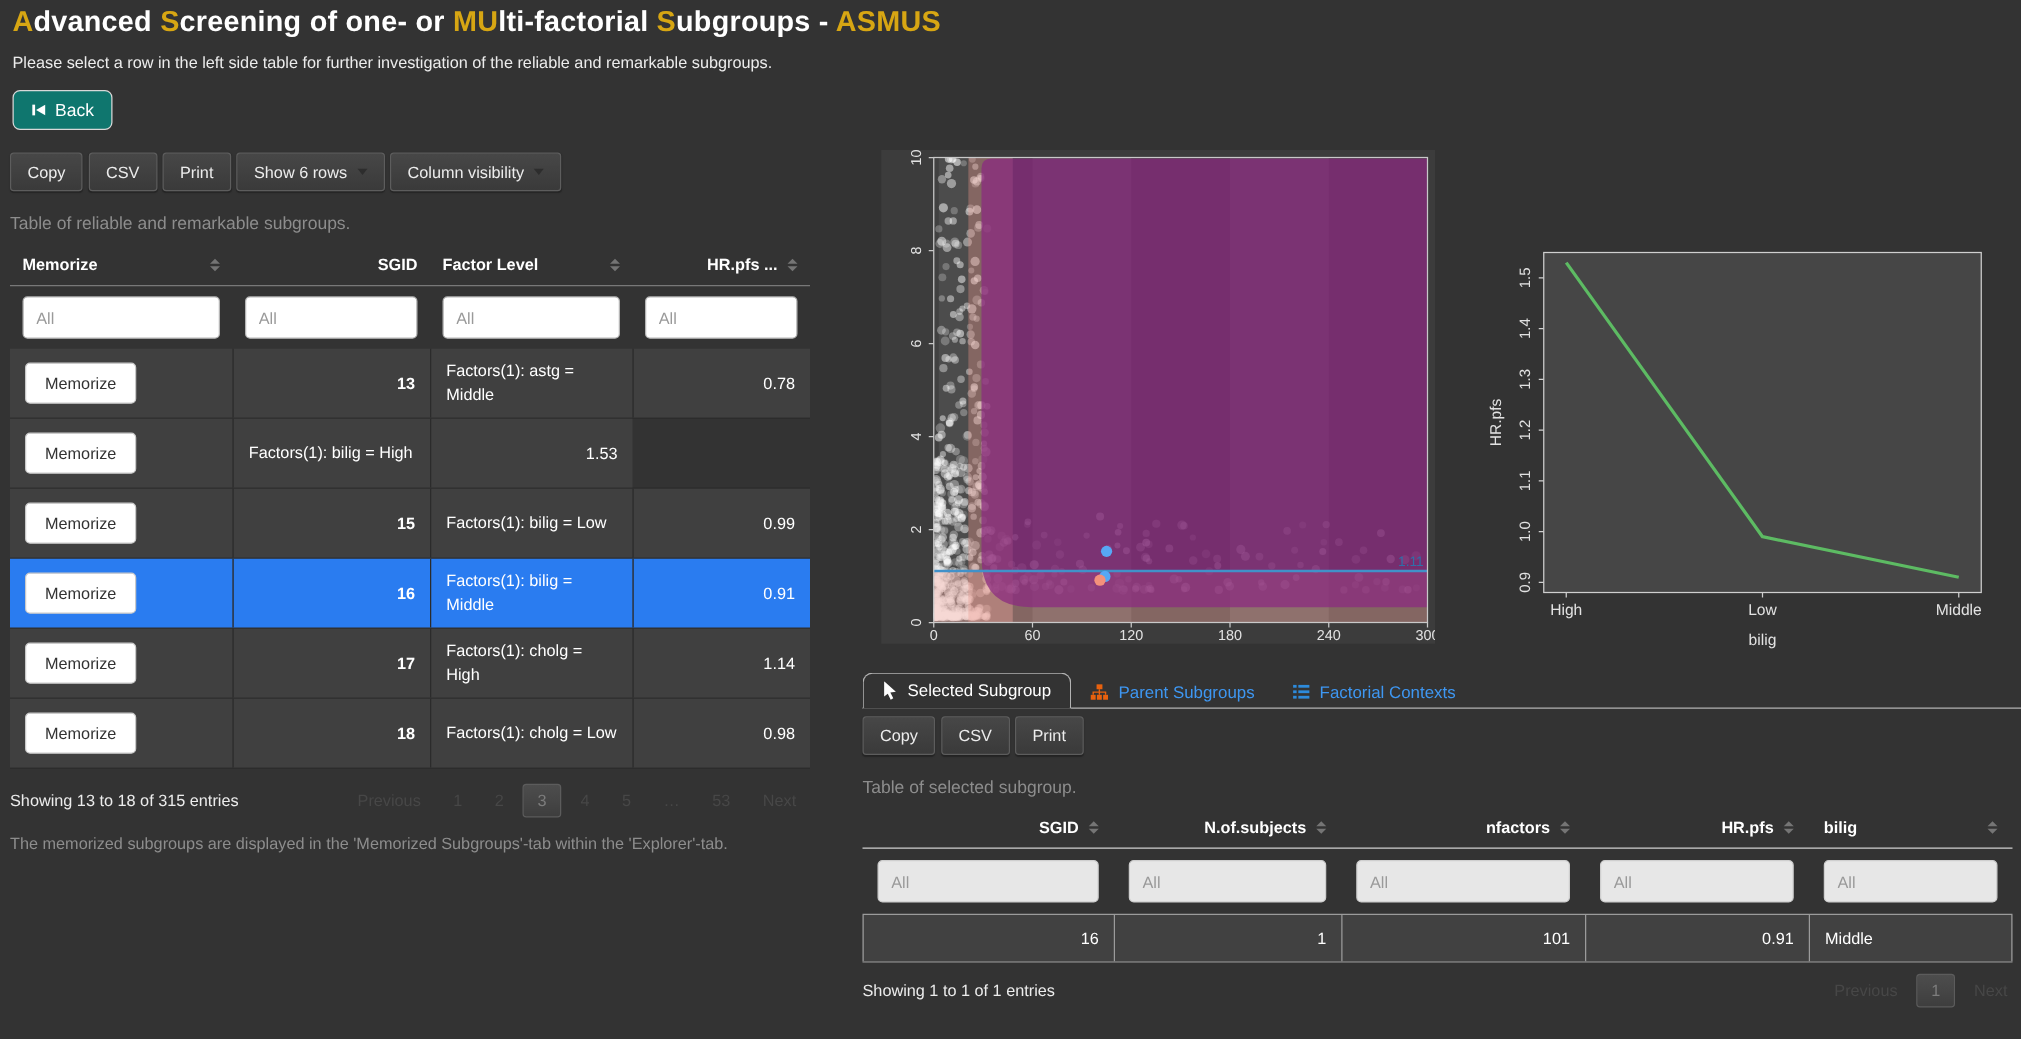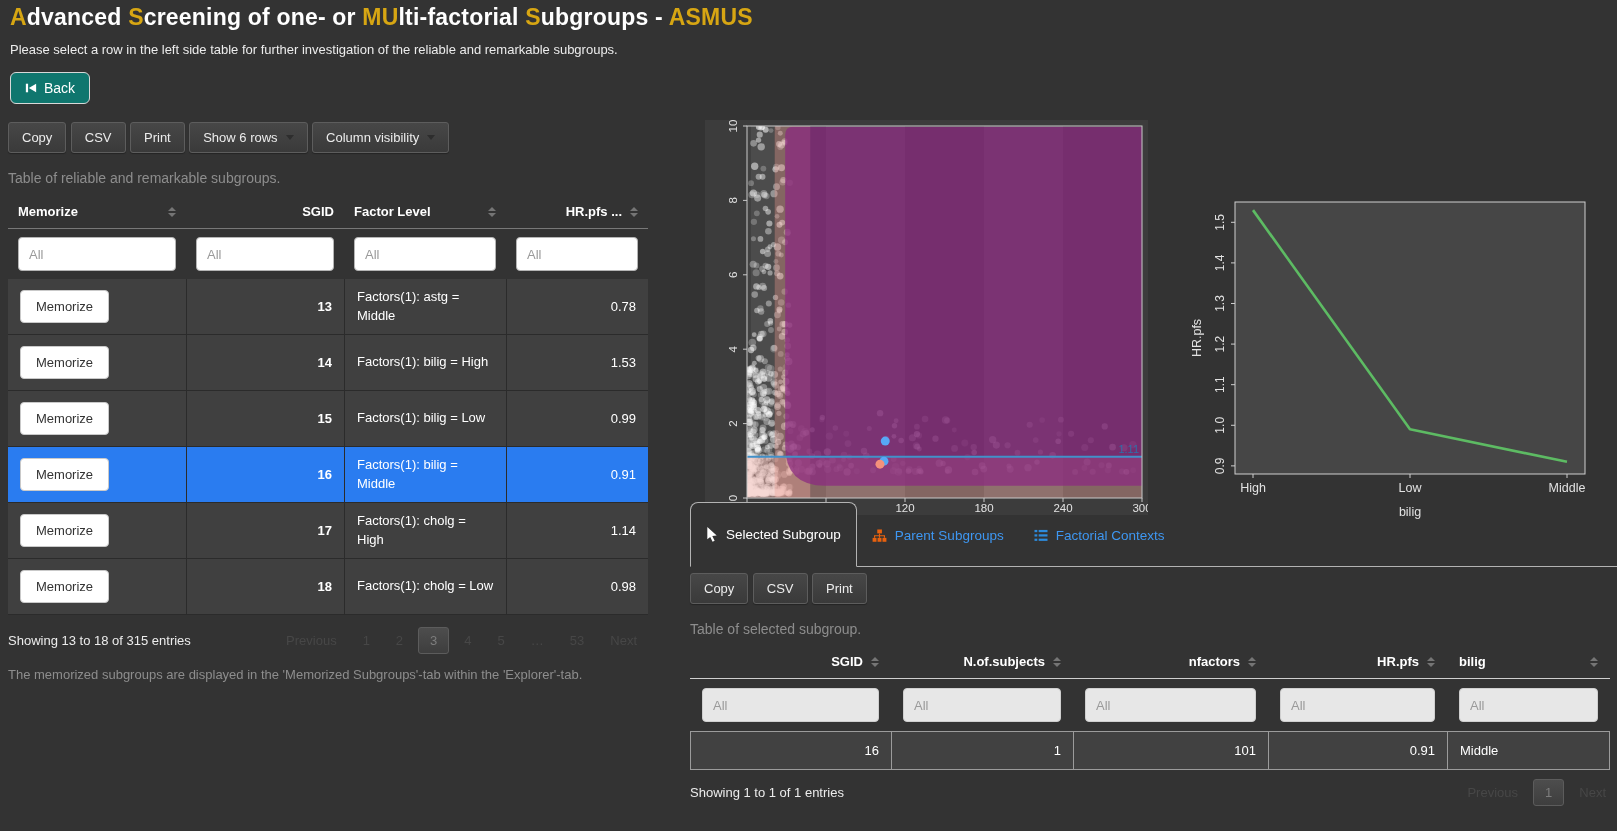--- a/index.html
+++ b/index.html
@@ -63,21 +63,21 @@
   .pager { display:flex; align-items:center; gap:4px; }
   .page-item { color:#474747; font-size:13px; padding:5px 11px; cursor:pointer; }
   .page-item.current { background:linear-gradient(#4d4d4d,#3e3e3e); border:1px solid #5c5c5c; border-radius:3px; color:#7d7d7d; }
   .note { margin-top:13px; font-size:13px; color:#8d8d8d; }
   
   .scatter-wrap { position:absolute; left:705px; top:120px; width:443px; height:395px; background:#3c3c3c; overflow:hidden; }
   .line-wrap { position:absolute; left:1188px; top:192px; width:412px; height:334px; overflow:hidden; }
   
   .right-block { position:absolute; left:690px; top:532px; width:927px; }
   .tab-bar { display:flex; align-items:flex-end; border-bottom:1px solid #b3b3b3; height:35px; }
-  .tab { display:flex; align-items:center; gap:8px; font-size:13.5px; padding:24px 15px; cursor:pointer; color:#3e97f2; margin-bottom:-1px; }
+  .tab { display:flex; align-items:center; gap:8px; font-size:13.5px; padding:6px 15px; cursor:pointer; color:#3e97f2; margin-bottom:-1px; }
   .tab.active {
     color:#fff; background:#333333; border:1px solid #b3b3b3; border-bottom:1px solid #333333;
     border-radius:8px 8px 0 0;
   }
   .rtoolbar { margin-top:6px; }
   .btable { margin-top:8px; width:920px; font-size:13px; }
   .bhead { display:grid; grid-template-columns:201px 182px 195px 179px 163px; border-bottom:1px solid #cfcfcf; }
   .bhcell { display:flex; align-items:center; justify-content:flex-end; padding:9px 12px; font-weight:bold; }
   .bhcell.left { justify-content:flex-start; }
   .bfilter { display:grid; grid-template-columns:201px 182px 195px 179px 163px; padding:7px 0; }
@@ -167,21 +167,20 @@
               <button class="memorize-btn">Memorize</button>
             </div>
             <div class="lcell c-sgid">13</div>
             <div class="lcell c-factor">Factors(1): astg = Middle</div>
             <div class="lcell c-hr">0.78</div>
           </div>
           <div class="lrow">
             <div class="lcell c-mem">
               <button class="memorize-btn">Memorize</button>
             </div>
-            <div class="lcell c-sgid">14</div>
             <div class="lcell c-factor">Factors(1): bilig = High</div>
             <div class="lcell c-hr">1.53</div>
           </div>
           <div class="lrow">
             <div class="lcell c-mem">
               <button class="memorize-btn">Memorize</button>
             </div>
             <div class="lcell c-sgid">15</div>
             <div class="lcell c-factor">Factors(1): bilig = Low</div>
             <div class="lcell c-hr">0.99</div>

